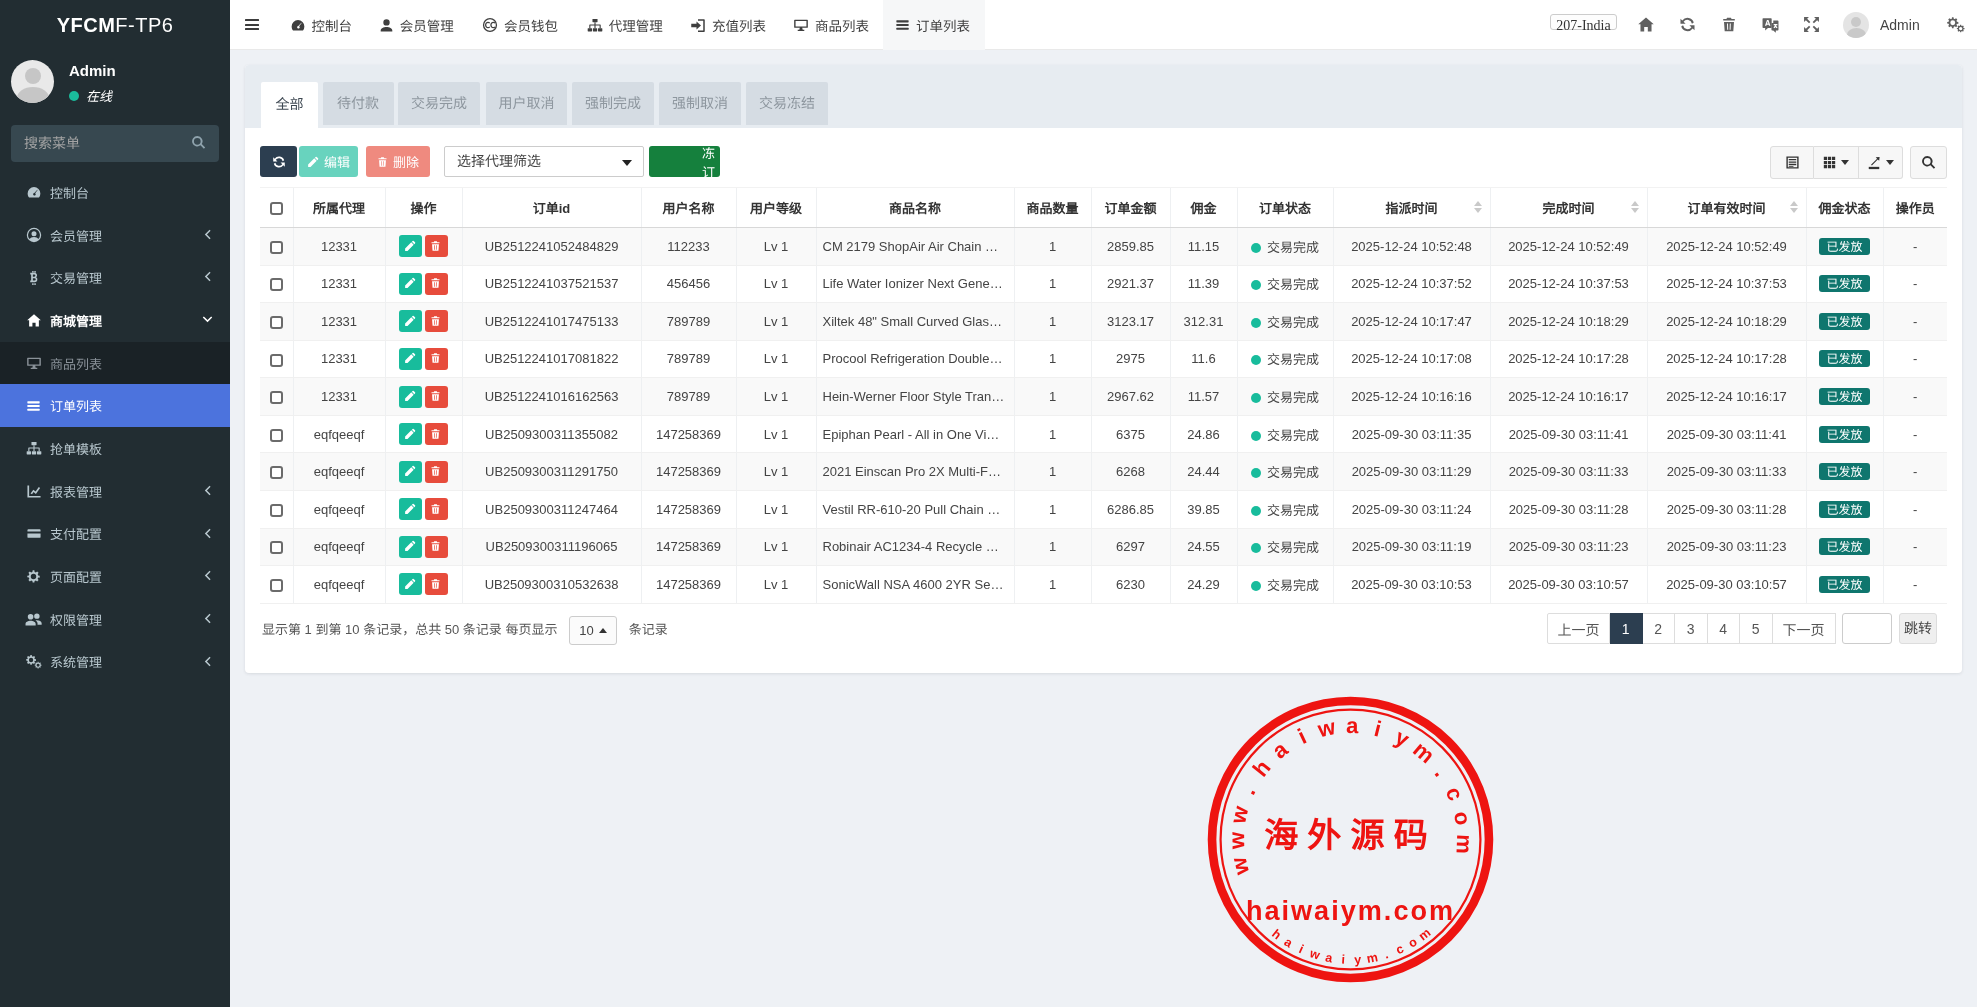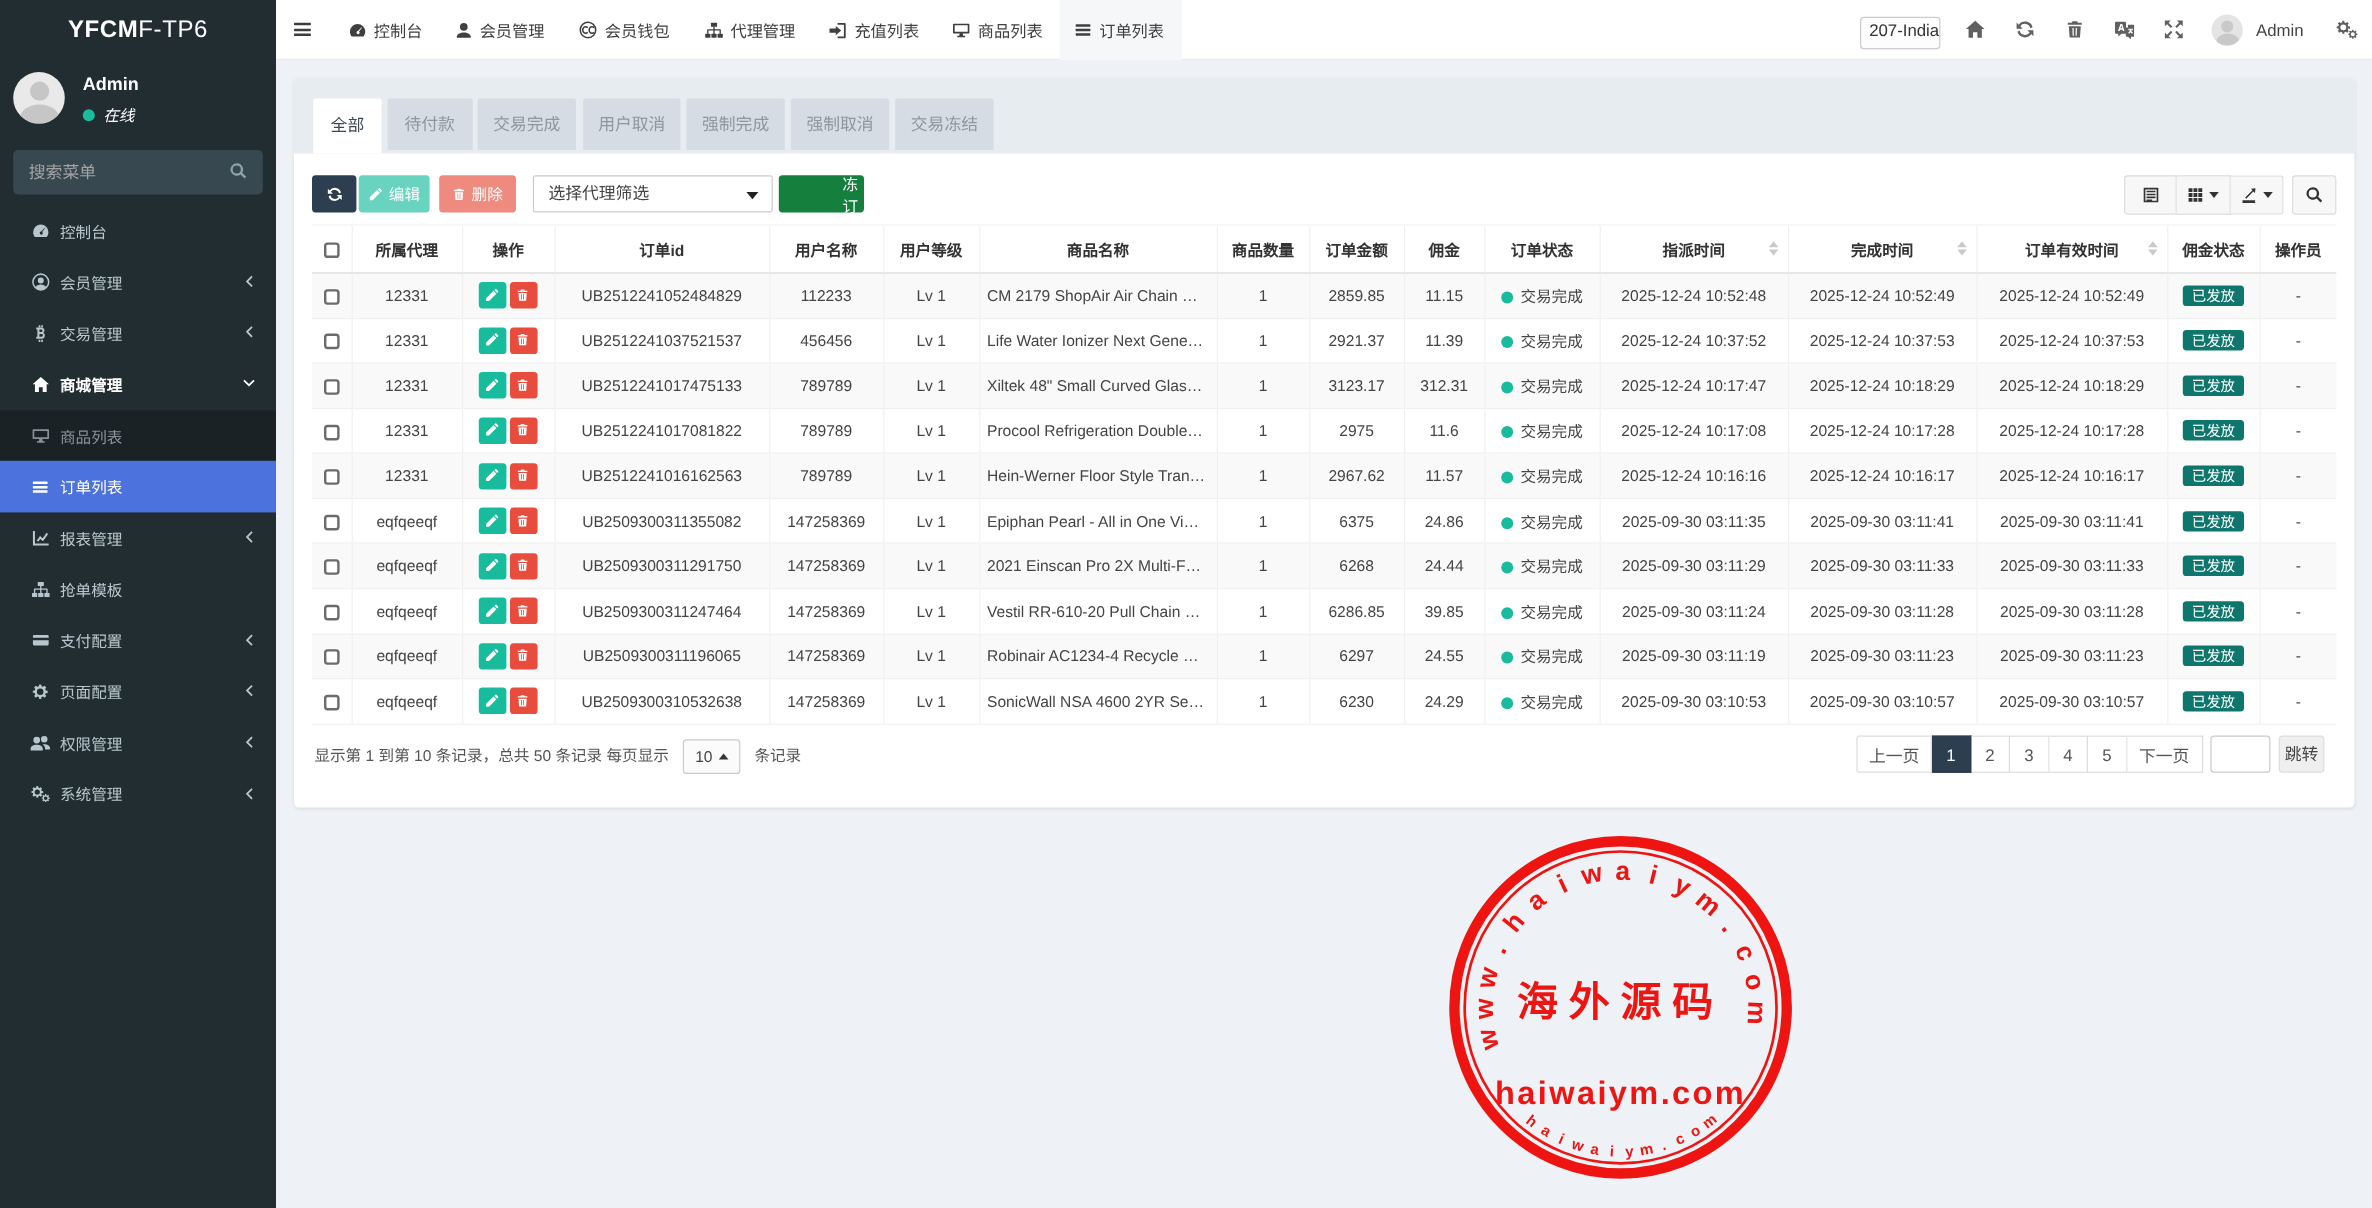--- a/index.html
+++ b/index.html
@@ -27,21 +27,21 @@
 .mi.active{background:#4c73dd;color:#fff;}
 .mi.sub .ic,.mi.active .ic{margin-left:25px;}
 
 #topnav{position:absolute;left:230px;top:0;width:1747px;height:50px;background:#fff;border-bottom:1px solid #e9e9e9;z-index:4;}
 .burger{position:absolute;left:15px;top:19px;width:14px;height:12px;}
 .burger i{display:block;height:2px;background:#3c3c3c;margin-bottom:2.6px;border-radius:0.5px;}
 .nitems{position:absolute;left:0;top:0;height:50px;}
 .nit{position:absolute;top:0;height:50px;display:flex;align-items:center;color:#3f3f3f;font-size:13.5px;white-space:nowrap;}
 .nit svg{margin-right:6px;}
 .nit.on{background:#f6f7f8;width:102px;padding-left:12px;}
-.langbox{position:absolute;left:1320px;top:14px;width:67px;height:27px;border:1px solid #ccc;border-radius:3px;background:#fdfdfd;text-align:right;line-height:21px;font-size:14px;color:#333;}
+.langbox{position:absolute;left:1320px;top:14px;width:67px;height:16px;border:1px solid #ccc;border-radius:3px;background:#fdfdfd;text-align:center;line-height:21px;font-size:14px;color:#333;font-family:Liberation Serif, serif;}
 .ticon{position:absolute;top:16px;}
 .tava{position:absolute;left:1613px;top:12px;width:26px;height:26px;border-radius:50%;background:#e4e4e4;overflow:hidden;}
 .tava .hd{position:absolute;left:8px;top:5px;width:10px;height:10px;border-radius:50%;background:#c9c9c9;}
 .tava .bd{position:absolute;left:3.5px;top:16px;width:19px;height:13px;border-radius:50%;background:#c9c9c9;}
 .tadmin{position:absolute;left:1650px;top:17px;font-size:14px;color:#444;}
 
 #card{position:absolute;left:245px;top:65px;width:1717px;height:608px;background:#fff;border-radius:4px;box-shadow:0 1px 3px rgba(50,60,70,.12);}
 #tabband{position:absolute;left:0;top:0;width:1717px;height:63px;background:#e7ecf1;border-radius:4px 4px 0 0;}
 .tab{position:absolute;top:17px;height:43px;background:#d5dce3;color:#8e979f;font-size:14px;text-align:center;line-height:43px;border-radius:2px 2px 0 0;}
 .tab.on{height:46px;background:#fff;color:#3e4852;line-height:44px;}
@@ -246,30 +246,30 @@
             <use href="#i-desktop"></use>
           </svg>
         </span>商品列表</div>
   <div class="mi active"><span class="ic">
           <svg width="15" height="14" fill="#fff">
             <use href="#i-bars"></use>
           </svg>
         </span>订单列表</div>
   <div class="mi"><span class="ic">
           <svg width="16" height="15" fill="#b8c7ce">
+            <use href="#i-sitemap"></use>
+          </svg>
+        </span>抢单模板</div>
+  <div class="mi"><span class="ic">
+          <svg width="16" height="15" fill="#b8c7ce">
             <use href="#i-chart"></use>
           </svg>
         </span>报表管理<span class="arr"><svg width="13" height="13" fill="#b8c7ce">
             <use href="#i-chevl"></use>
           </svg></span></div>
-  <div class="mi"><span class="ic">
-          <svg width="16" height="15" fill="#b8c7ce">
-            <use href="#i-sitemap"></use>
-          </svg>
-        </span>抢单模板</div>
   <div class="mi"><span class="ic">
           <svg width="16" height="15" fill="#b8c7ce">
             <use href="#i-card"></use>
           </svg>
         </span>支付配置<span class="arr"><svg width="13" height="13" fill="#b8c7ce">
             <use href="#i-chevl"></use>
           </svg></span></div>
   <div class="mi"><span class="ic">
           <svg width="15" height="15" fill="#b8c7ce">
             <use href="#i-cog"></use>

